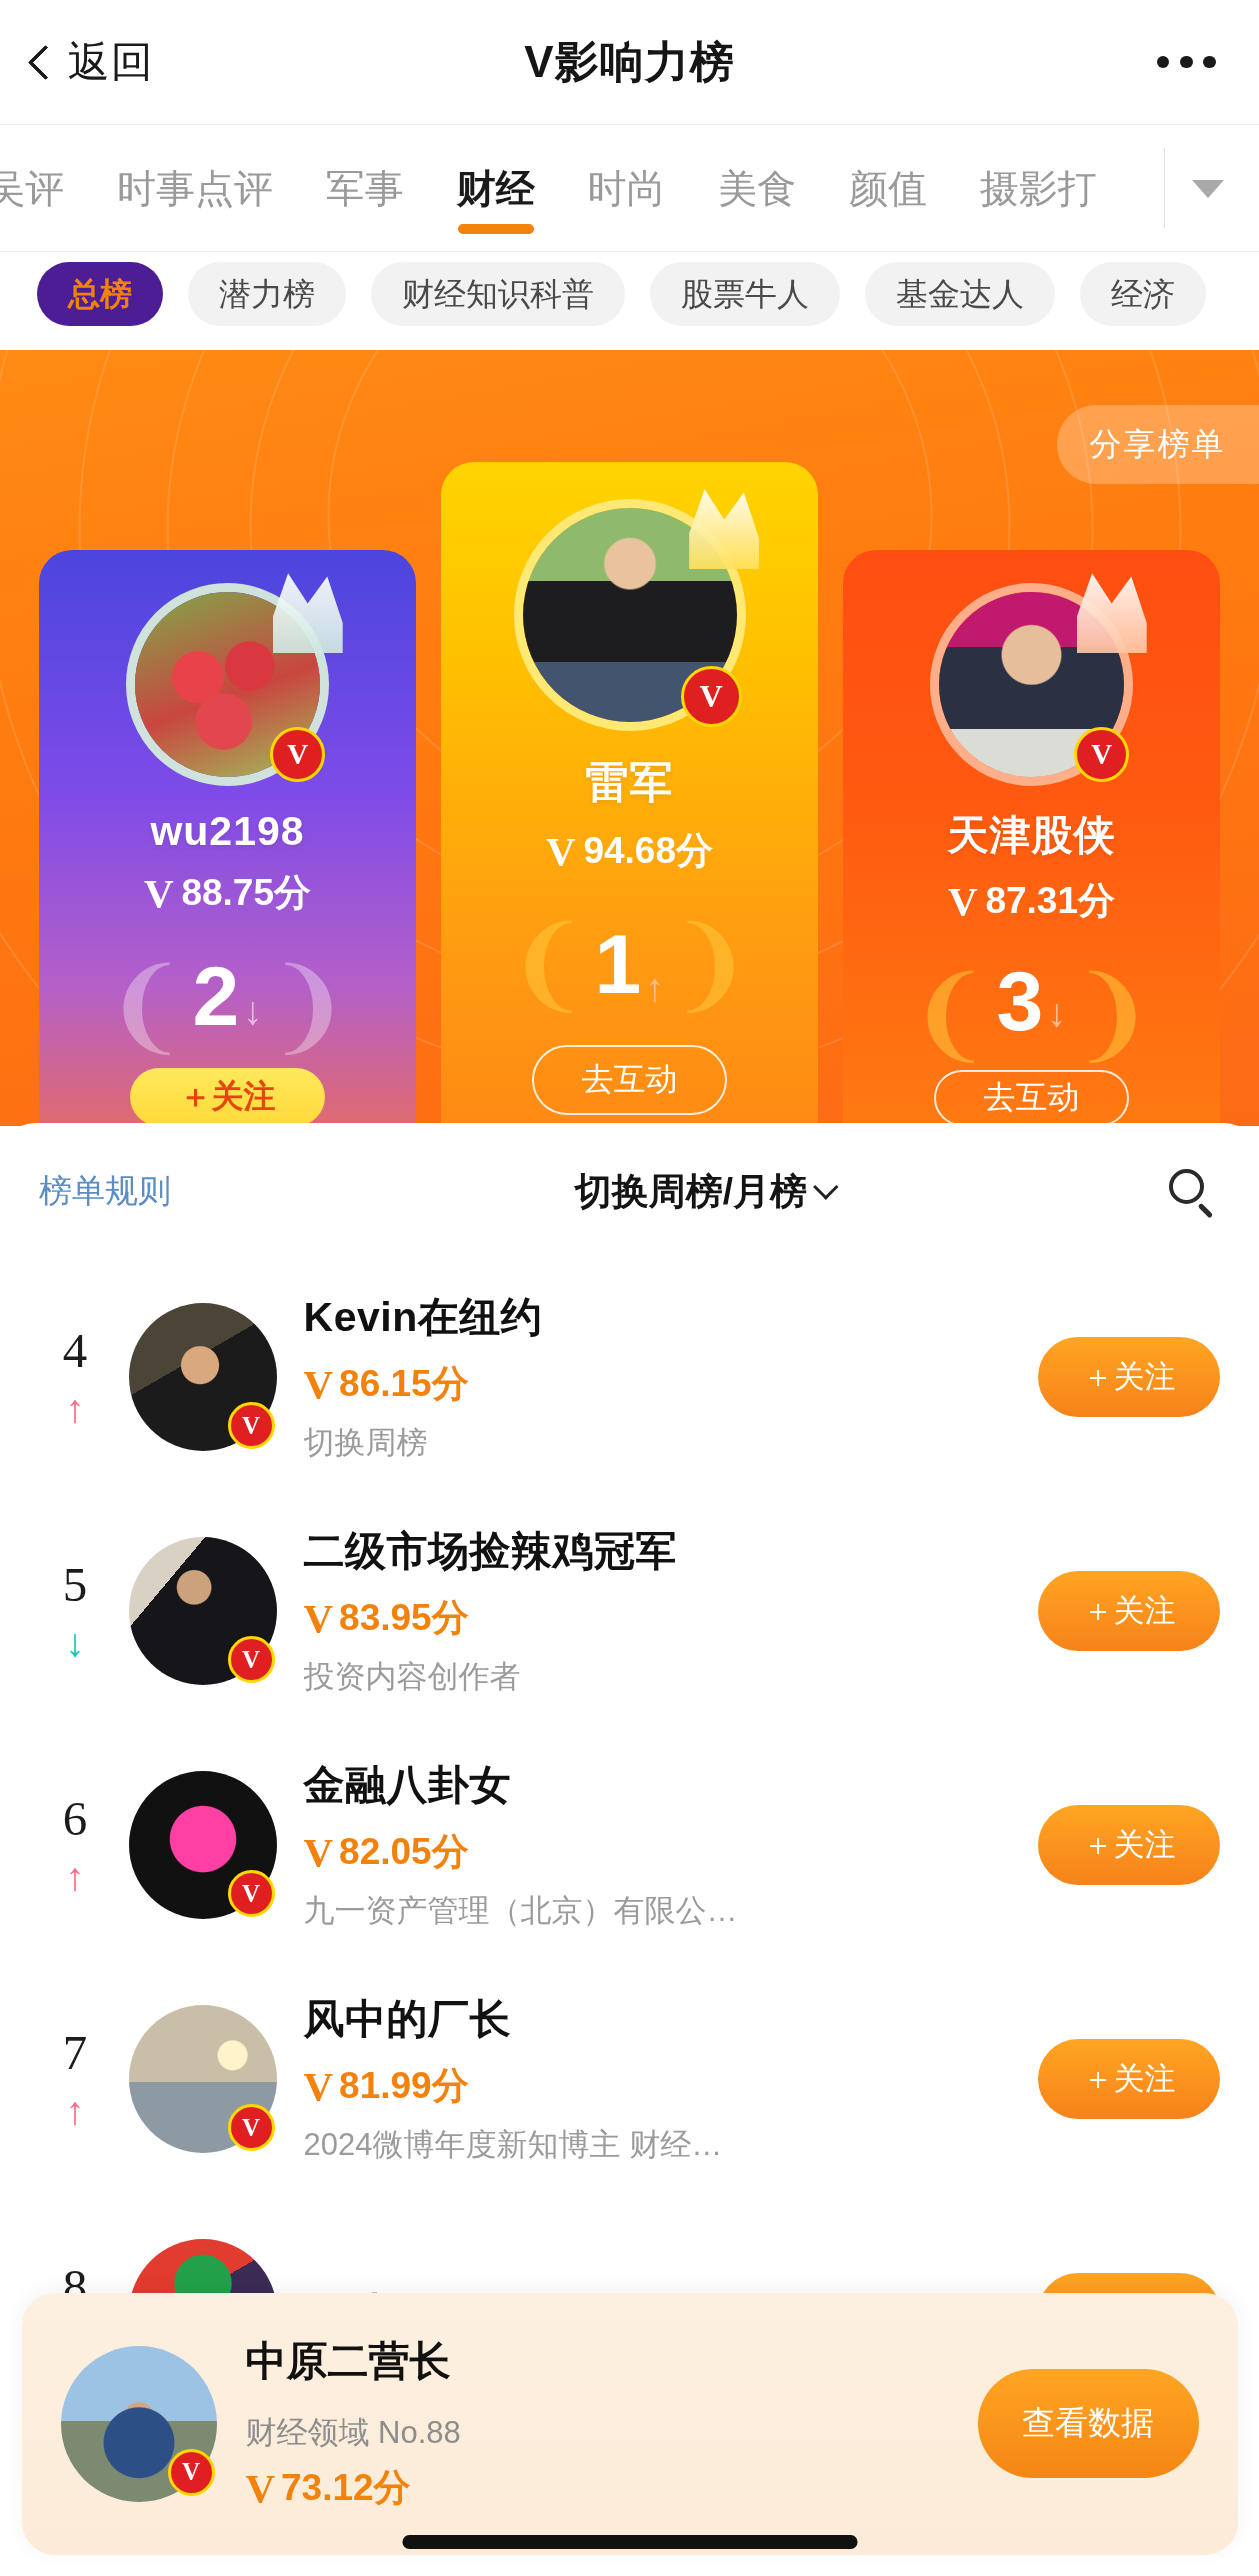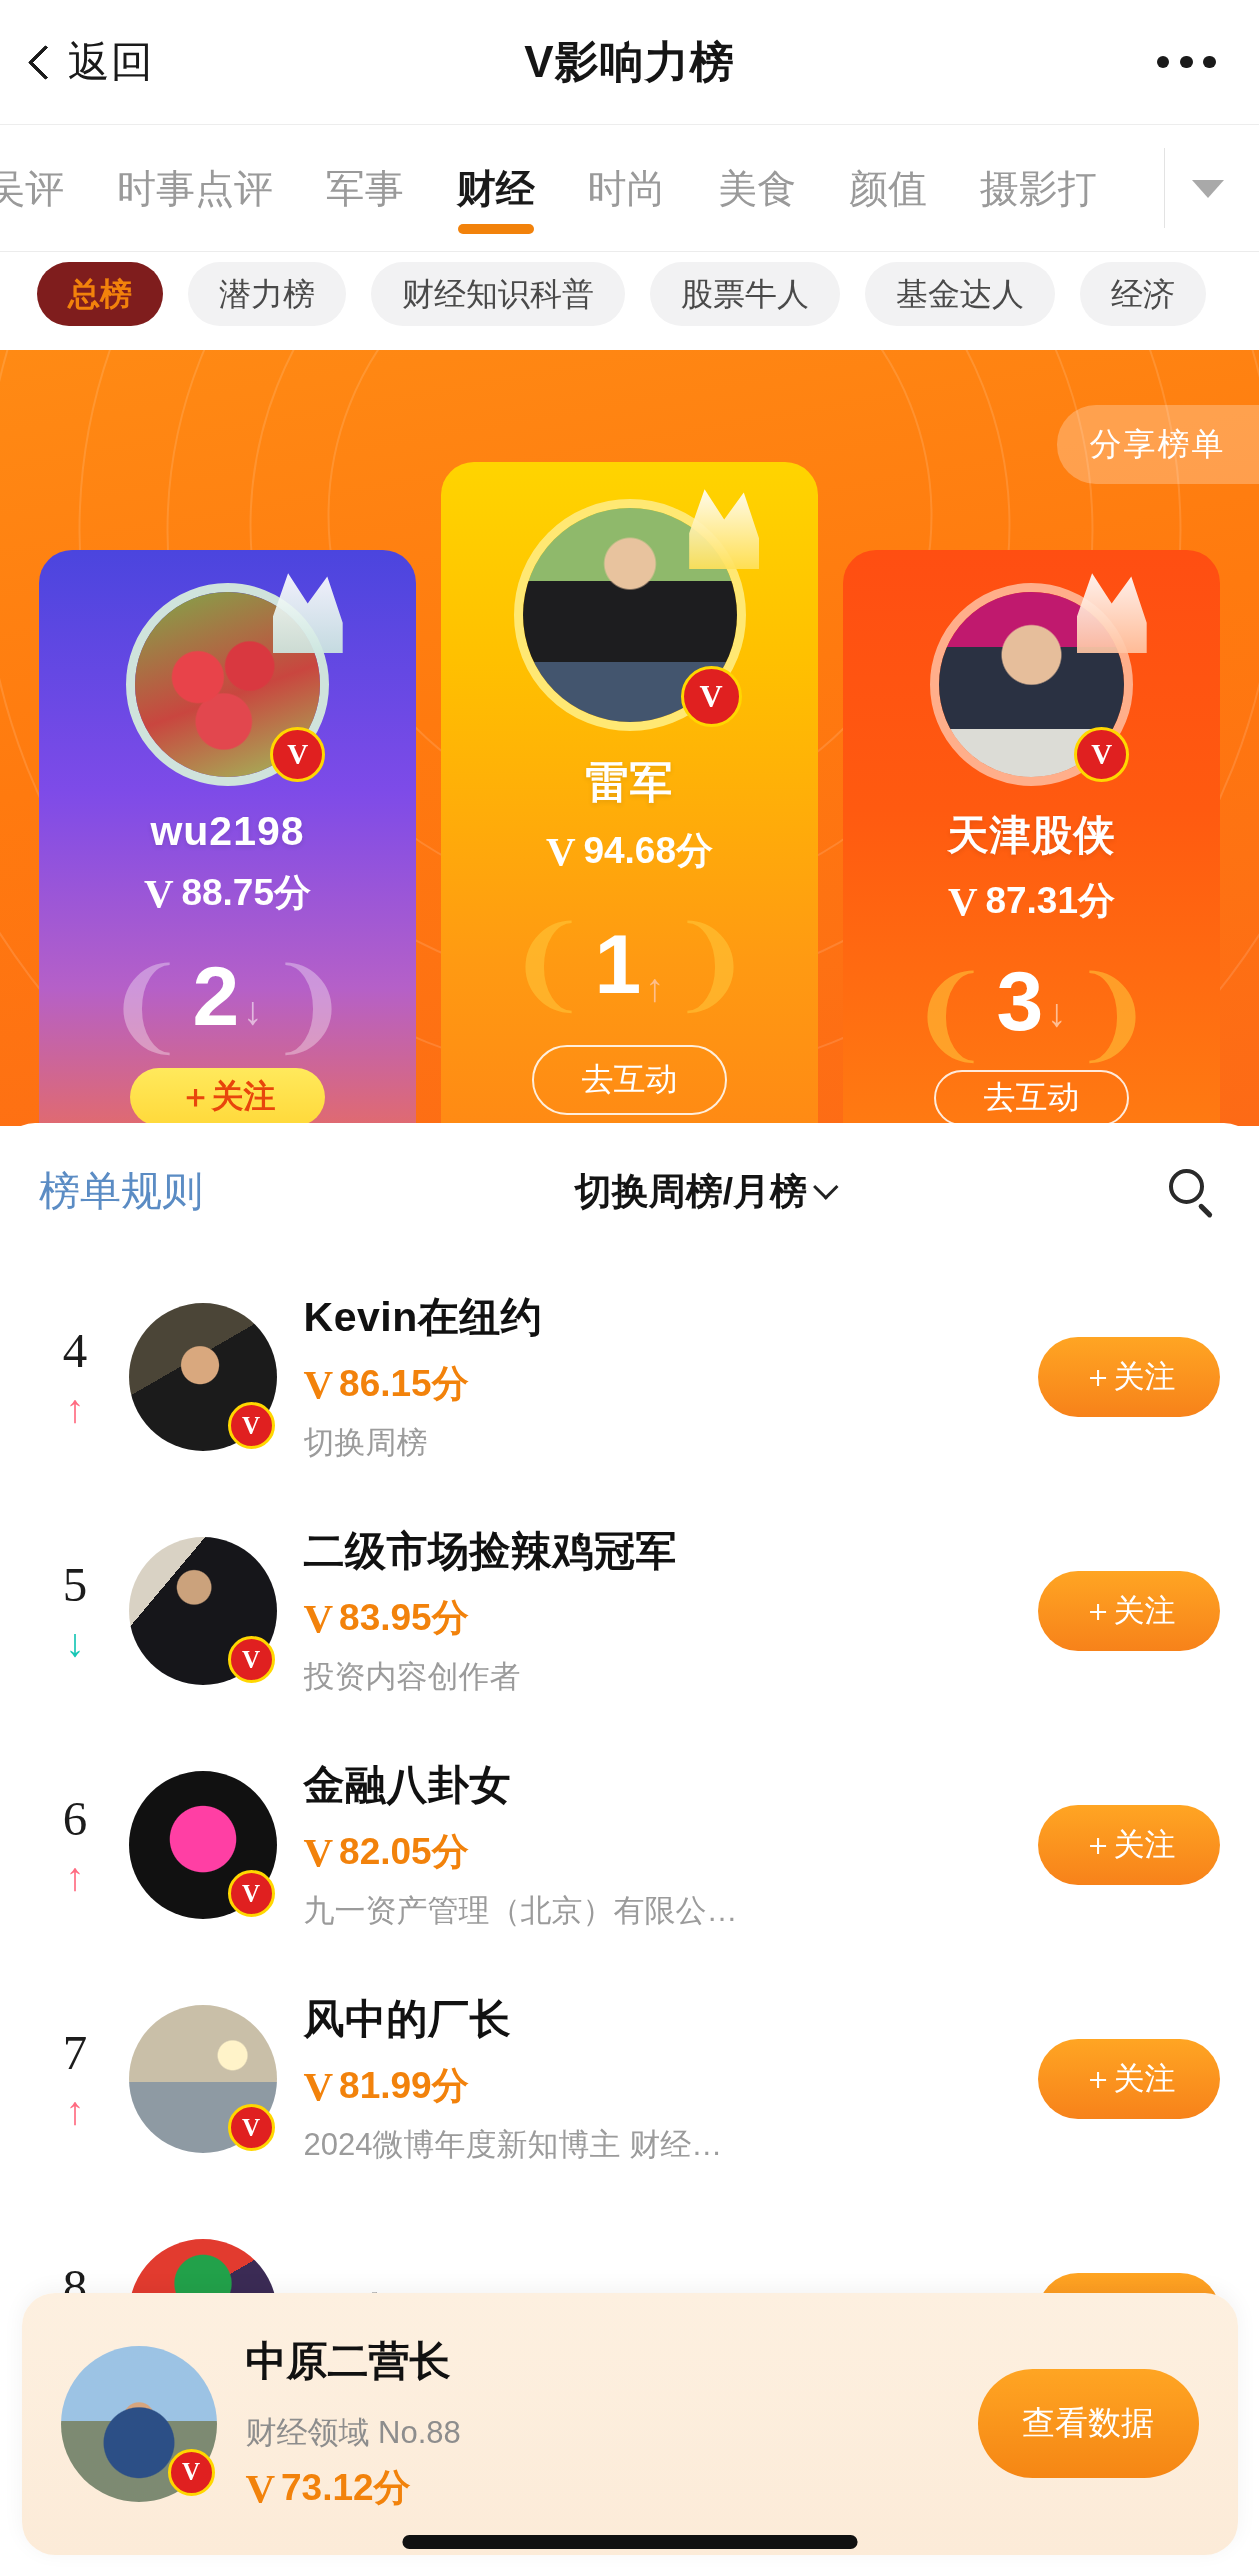--- a/index.html
+++ b/index.html
@@ -58,21 +58,21 @@
   .caret-down { width:0;height:0;border-left:16.6px solid transparent;border-right:16.6px solid transparent;
                 border-top: 18.5px solid #a9a9a9; cursor:pointer;}
 
   
   .chips-wrap { height: 98px; background:#fff; overflow:hidden; }
   .chips { display:flex; align-items:center; gap: 25px; padding: 9.8px 0 0 37px; white-space:nowrap; }
   .chip {
     flex:0 0 auto; height: 64px; line-height:64px; padding: 0 31px;
     border-radius: 32px; background:#f2f2f3; color:#4a4a4a; font-size: 32px; cursor:pointer;
   }
-  .chip.active { background:#7f1d1d; color:#F2820B; font-weight:700; }
+  .chip.active { background:#4c1d95; color:#F2820B; font-weight:700; }
 
   
   .hero {
     position:relative; height: 776px; overflow:hidden;
     background: linear-gradient(170deg, #FF8A14 0%, #FF7A0F 45%, #FD6A16 100%);
     text-decoration: underline;
   }
   .hero-rings { position:absolute; inset:0; overflow:hidden; }
   .hero-rings i {
     position:absolute; left:50%; top: -137px; transform: translateX(-50%);
@@ -148,21 +148,21 @@
   }
   .pbtn.follow { background: linear-gradient(180deg,#FFE95C,#FFD93A); color:#E8450C; font-weight:700; }
   .pbtn.interact { border: 2.9px solid rgba(255,255,255,0.85); color:#fff;text-align:right; }
 
   
   .sheet {
     position:absolute; left:0; right:0; top: 1123px; bottom: 0;
     background:#fff; border-radius: 35px 35px 0 0; overflow:hidden;
   }
   .sheet-head { position:relative; height: 137px; display:flex; align-items:center; }
-  .rules { margin-left: 39px; color:#5B8CC4; font-size: 41px; cursor:pointer; }
+  .rules { margin-left: 39px; color:#5B8CC4; font-size: 33px; cursor:pointer; }
   .switch {
     position:absolute; left: 0; right:0; margin:0 auto; width: 410px;
     display:flex; align-items:center; justify-content:flex-end; gap: 9.8px;
     font-size: 37px; font-weight:700; color:#141414; cursor:pointer;
   }
   .chev-sm { width: 17.6px; height: 17.6px; border-right: 3.9px solid #222; border-bottom: 3.9px solid #222;
              transform: rotate(45deg); margin-top:-9.8px; }
   .search-ico { position:absolute; right: 45px; width: 45px; height:45px; cursor:pointer; }
   .search-ico .c { position:absolute; left:0; top:0; width: 35px; height:35px; border:4.9px solid #2a2a2a; border-radius:50%; }
   .search-ico .h { position:absolute; right:0; bottom:1px; width: 16.6px; height:4.9px; background:#2a2a2a;

